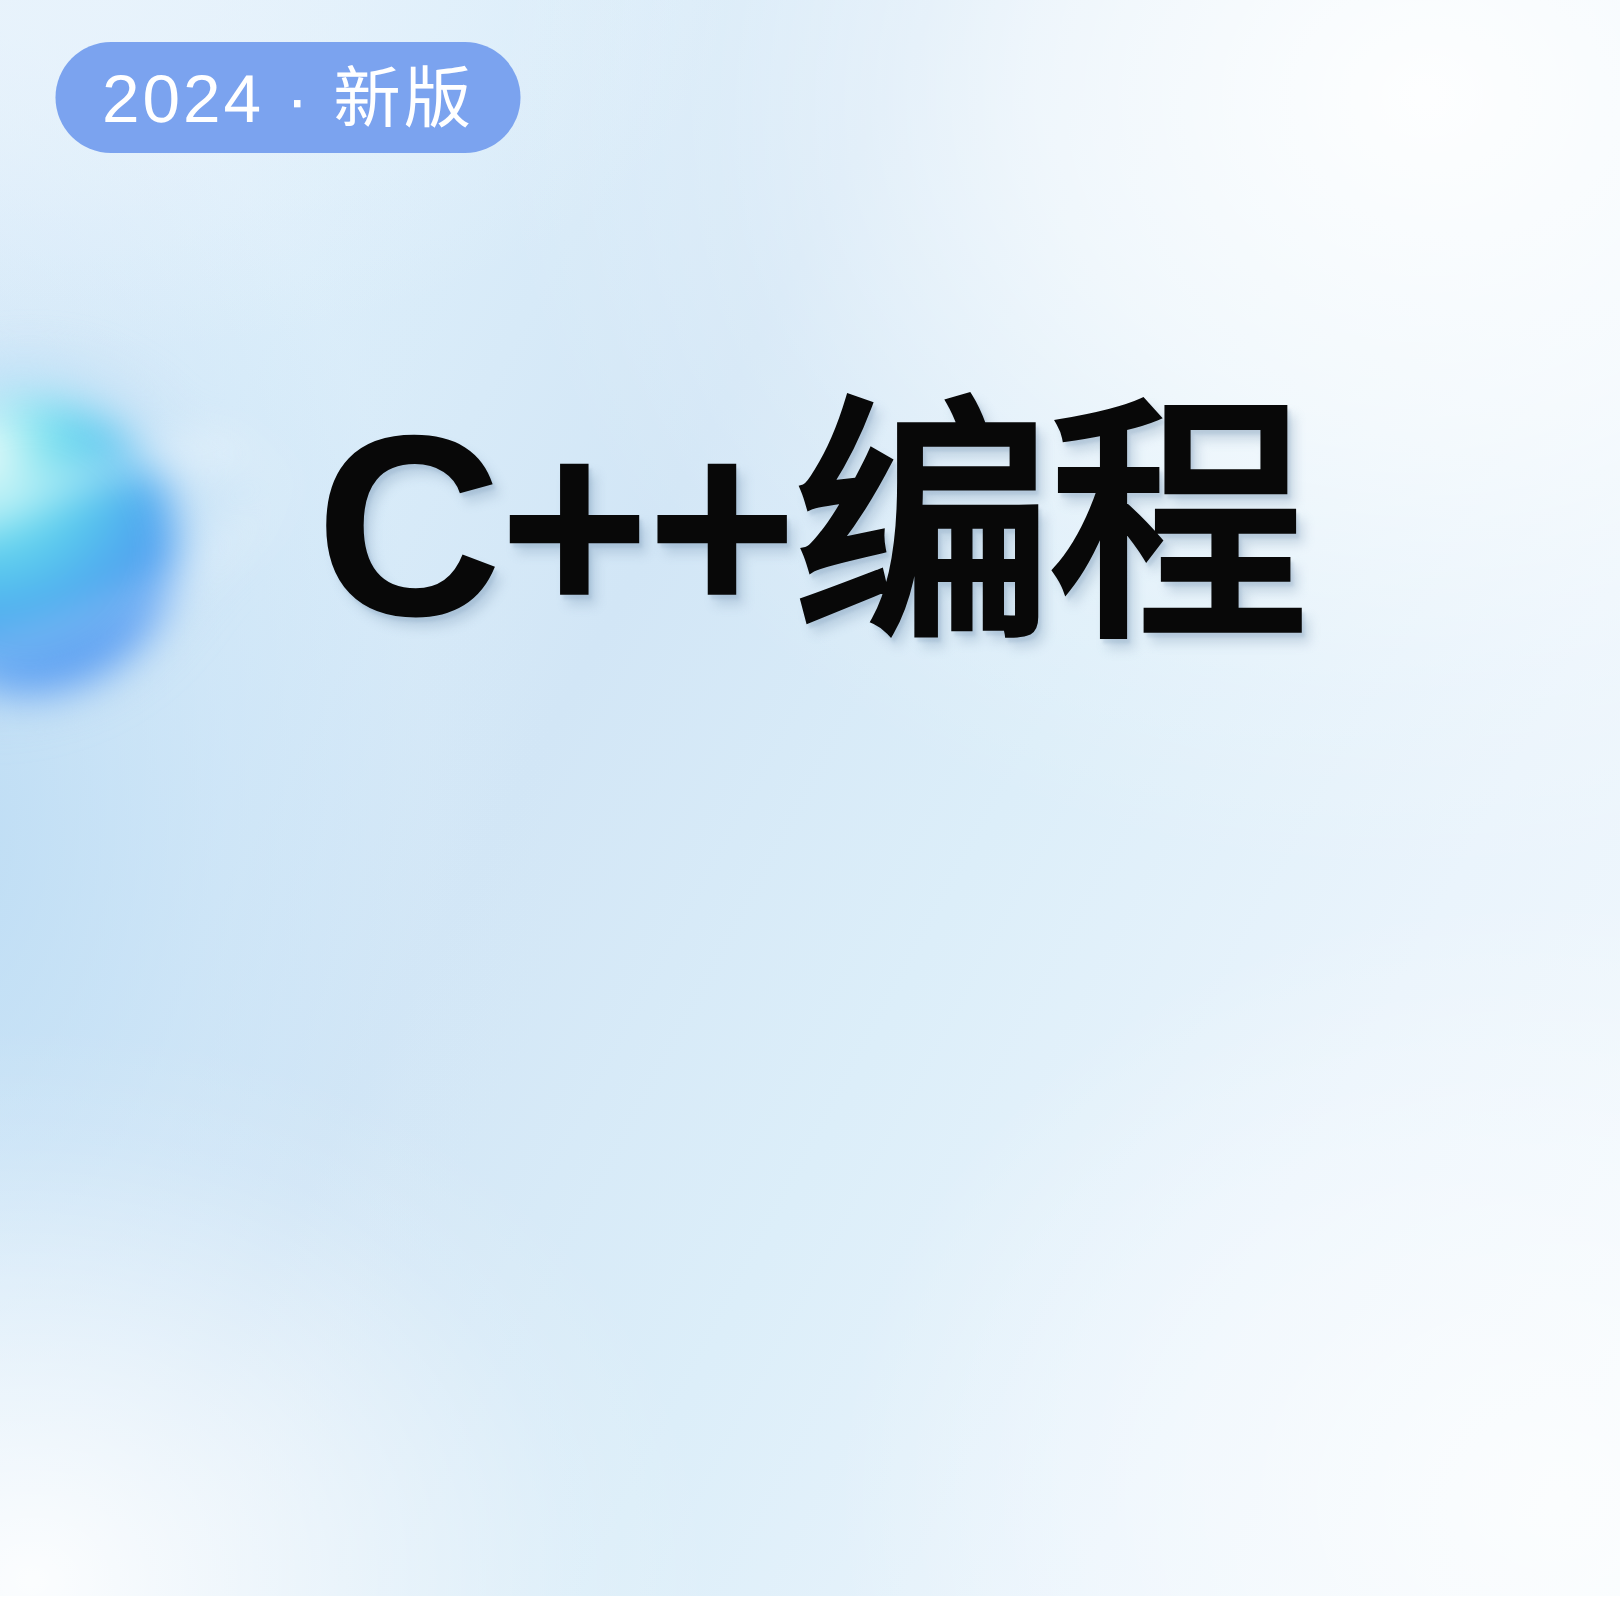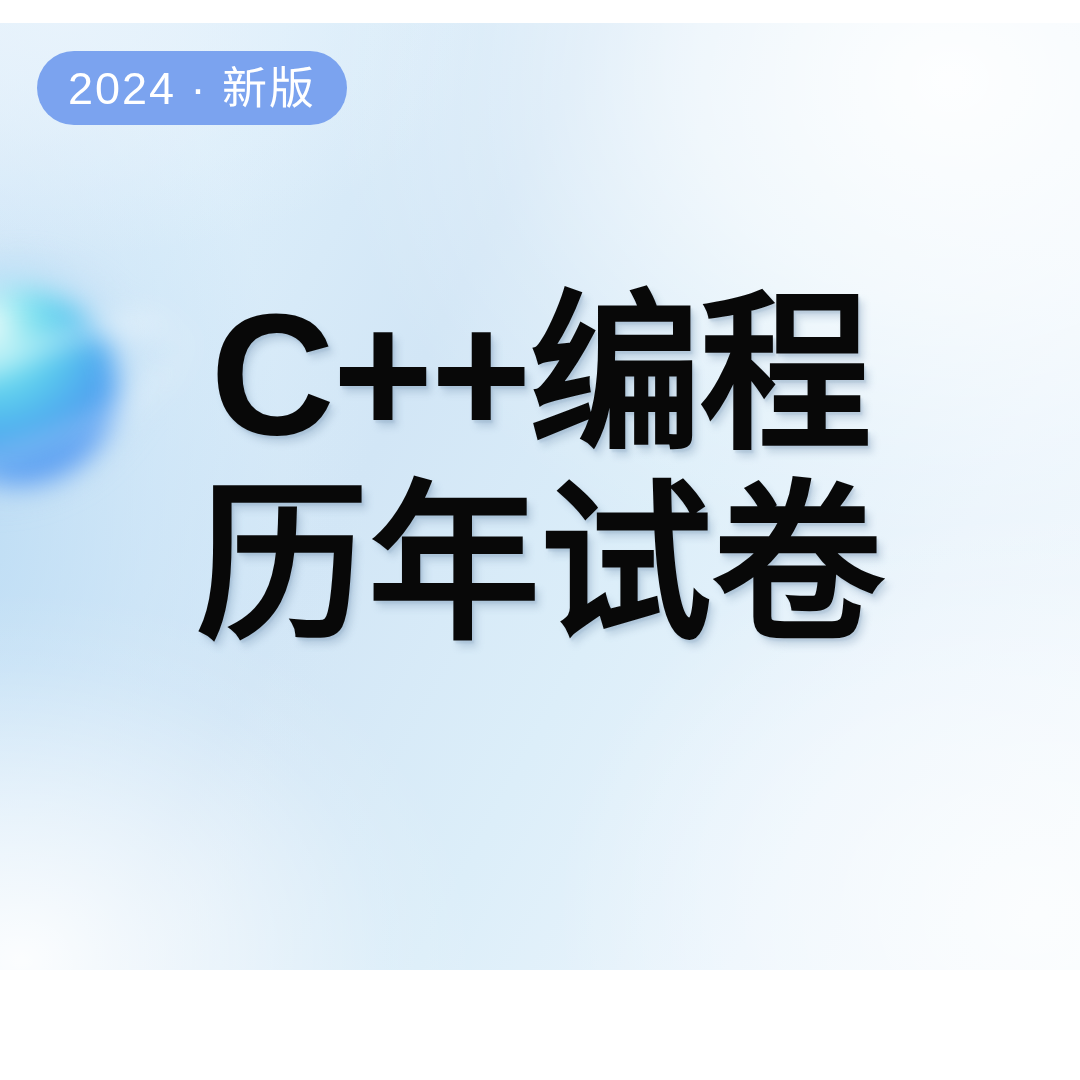--- a/index.html
+++ b/index.html
@@ -5,26 +5,25 @@
 <style>
   html, body {
     margin: 0;
     padding: 0;
     background: #ffffff;
   }
 
   .poster {
     position: relative;
     width: 1080px;
-    height: 947px;
+    height: 1064px;
     overflow: hidden;
     font-family: "Liberation Sans", "DejaVu Sans", sans-serif;
     
     background-color: #4d7c0f;
-    margin-top: 23px;
   }
 
   
   .bg-layer {
     position: absolute;
     inset: 0;
     pointer-events: none;
   }
 
   .bg-base {
@@ -221,16 +220,15 @@
     <div class="planet-ring-outer"></div>
     <div class="planet-ring"></div>
   </div>
 
   <div class="badge">
     <span class="badge-text">2024 · 新版</span>
   </div>
 
   <div class="headline">
     <span class="headline-line latin">C++编程</span>
-    <span class="headline-line">历年试卷</span>
   </div>
 
 </div>
 
 </body></html>

